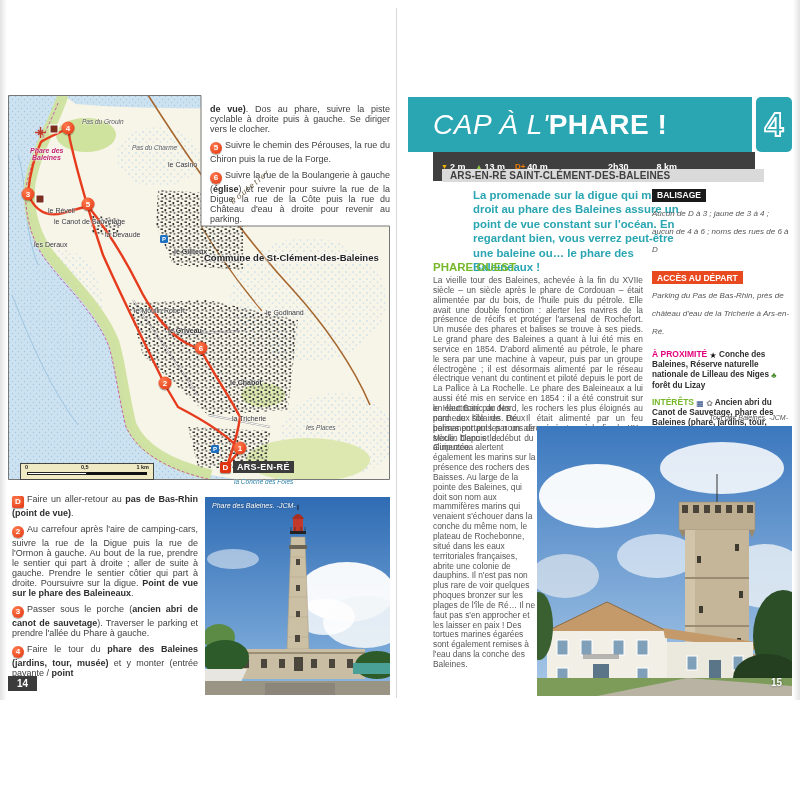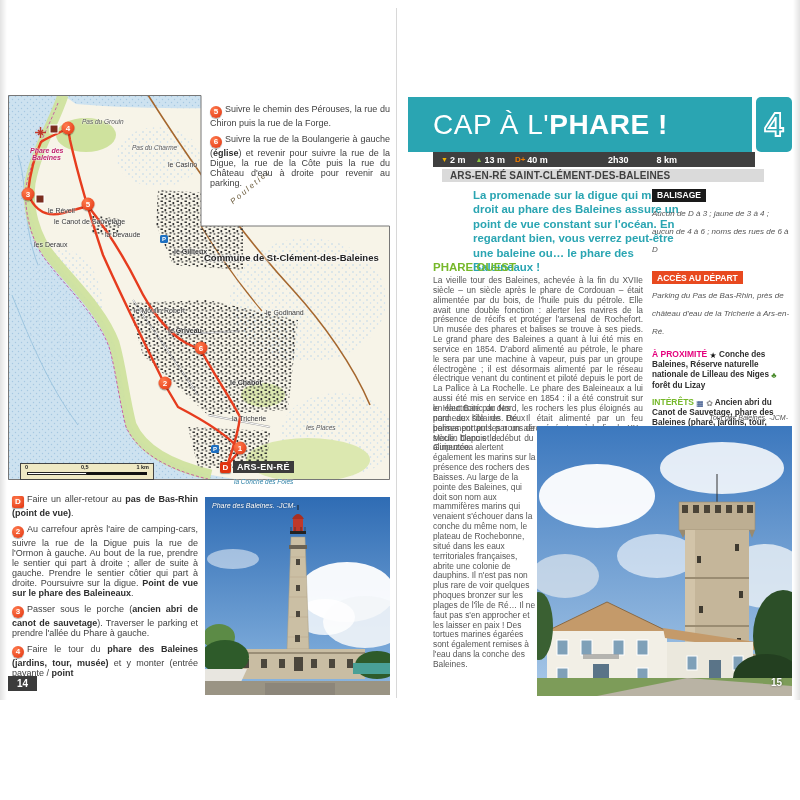--- a/index.html
+++ b/index.html
@@ -54,26 +54,26 @@
   .photo svg{display:block;}
   .caption-in{position:absolute;left:7px;top:5px;font-size:7px;font-style:italic;color:#fff;
         text-shadow:0 0 2px rgba(0,0,0,.5);}
   .pagenum{position:absolute;background:#3b3b3b;color:#fff;font-weight:bold;font-size:10px;
         padding:2px 9px;}
   .pagenum.onphoto{background:none;padding:0;text-shadow:0 0 2px rgba(0,0,0,.6);}
 
   
   #band{position:absolute;left:8px;top:97px;width:344px;height:55px;background:#2aa5b2;display:flex;align-items:center;}
   #band .title{margin-left:25px;color:#fff;font-size:28px;letter-spacing:.5px;white-space:nowrap;}
-  #band .title .light{font-weight:normal;}
+  #band .title .light{font-weight:normal;font-style:italic;}
   #band .title .bold{font-weight:bold;}
   #tab4{position:absolute;left:356px;top:97px;width:36px;height:55px;background:#2aa5b2;border-radius:5px;
         display:flex;align-items:center;justify-content:center;}
   #tab4 .n{font-size:34px;font-weight:bold;color:transparent;-webkit-text-stroke:1.8px #fff;}
-  #statsbar{position:absolute;left:33px;top:152px;width:322px;height:15px;background:#3f3f3f;color:#fff;
+  #statsbar{position:absolute;left:33px;top:152px;width:322px;height:29px;background:#3f3f3f;color:#fff;
         display:flex;align-items:center;font-size:9px;font-weight:bold;}
   #statsbar .grp{margin-left:8px;display:flex;gap:10px;}
   #statsbar .it{display:flex;align-items:center;gap:2px;}
   #statsbar .tri{font-size:7px;}
   #statsbar .time{margin-left:60px;}
   #statsbar .dist{margin-left:28px;}
   #locbar{position:absolute;left:42px;top:169px;width:322px;height:13px;background:#dadada;color:#3f3f3f;
         display:flex;align-items:center;font-size:10px;font-weight:bold;}
   #locbar span{margin-left:8px;letter-spacing:.1px;}
 
@@ -222,20 +222,21 @@
           <div class="pk" style="left: 152px; top: 140px;">P</div>
           <div class="pk" style="left: 203px; top: 350px;">P</div>
           <div class="badge-row" style="left: 212px; top: 366px;">
             <span class="badge-d">D</span>
             <span class="badge-town">ARS-EN-RÉ</span>
           </div>
         </div>
     </div>
 
     <div class="steps" id="steps-top" style="position:absolute;left:210px;top:104px;width:180px;">
+        <p class="step"><b>de vue)</b>. Dos au phare, suivre la piste cyclable à droite puis à gauche. Se diriger vers le clocher.</p>
         <p class="step"><span class="num">5</span>Suivre le chemin des Pérouses, la rue du Chiron puis la rue de la Forge.</p>
         <p class="step"><span class="num">6</span>Suivre la rue de la Boulangerie à gauche (<b>église</b>) et revenir pour suivre la rue de la Digue, la rue de la Côte puis la rue du Château d'eau à droite pour revenir au parking.</p>
       </div>
 
     <div class="steps" id="steps-bottom" style="position:absolute;left:12px;top:494px;width:186px;">
         <p class="step"><span class="num square">D</span>Faire un aller-retour au <b>pas de Bas-Rhin (point de vue)</b>.</p>
         <p class="step"><span class="num">2</span>Au carrefour après l'aire de camping-cars, suivre la rue de la Digue puis la rue de l'Ormon à gauche. Au bout de la rue, prendre le sentier qui part à droite ; aller de suite à gauche. Prendre le sentier côtier qui part à droite. Poursuivre sur la digue. <b>Point de vue sur le phare des Baleineaux</b>.</p>
         <p class="step"><span class="num">3</span>Passer sous le porche (<b>ancien abri de canot de sauvetage</b>). Traverser le parking et prendre l'allée du Phare à gauche.</p>
         <p class="step"><span class="num">4</span>Faire le tour du <b>phare des Baleines (jardins, tour, musée)</b> et y monter (entrée payante / <b>point</b></p>
       </div>

